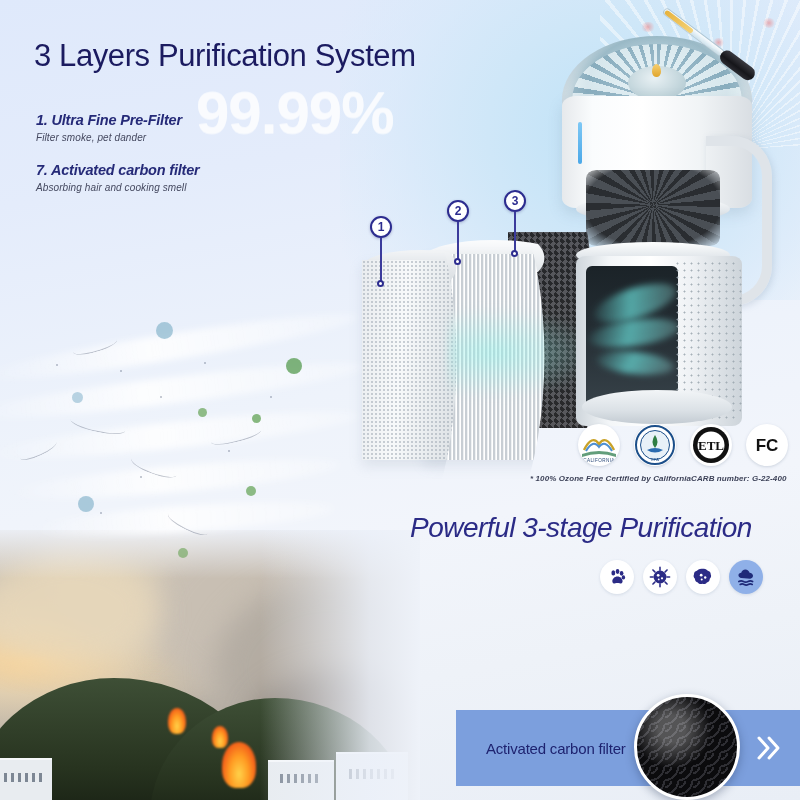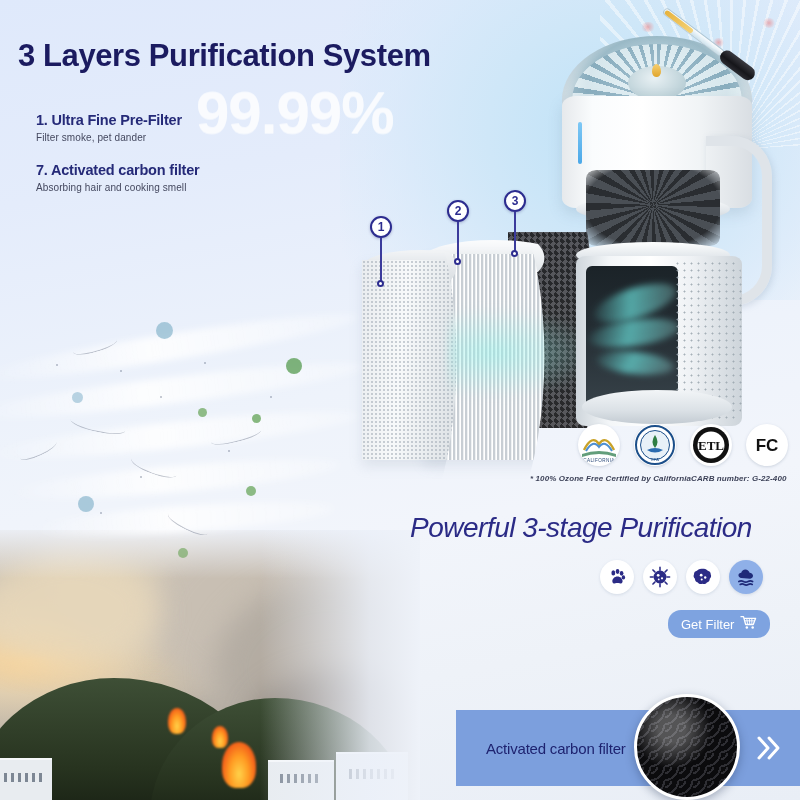--- a/index.html
+++ b/index.html
@@ -39,26 +39,26 @@
   .watermark {
     position: absolute; left: 196px; top: 78px;
     font-size: 60px; font-weight: 700; letter-spacing: -1px;
     color: rgba(255,255,255,0.62);
     text-shadow: 0 1px 0 rgba(255,255,255,0.5);
     user-select: none; pointer-events: none;
   }
 
   
   .headline {
-    position: absolute; left: 18px; top: 38px;
-    font-size: 31px; font-weight: 700; color: #1b1b60;
+    position: absolute; left: 34px; top: 38px;
+    font-size: 31px; font-weight: 400; color: #1b1b60;
     letter-spacing: -0.4px; white-space: nowrap;
   }
   .feature-list { position: absolute; left: 36px; top: 112px; width: 330px; }
-  .feature { margin-bottom: 19px; }
+  .feature { margin-bottom: 19px; font-style: italic; }
   .feature-title {
     font-size: 14.5px; font-weight: 700; color: #252a78;
     letter-spacing: -0.2px; margin-bottom: 4px;
   }
   .feature-desc {
     font-size: 10px; color: #44485f; letter-spacing: .1px;
   }
 
   
   .airflow { position: absolute; left: -40px; top: 300px; width: 480px; height: 260px; }
@@ -569,36 +569,20 @@
       <svg width="23" height="23" viewBox="0 0 24 24" aria-hidden="true">
         <path d="M6.5 12.4c-1.6 0-2.9-1.2-2.9-2.7s1.3-2.7 2.9-2.7c.4-1.9 2.2-3.3 4.3-3.3 2.1 0 3.9 1.4 4.4 3.3 2 0 3.6 1.5 3.6 3.3 0 1.6-1.3 2.9-2.9 3z" fill="#1e2a78"></path>
         <g stroke="#1e2a78" stroke-width="1.7" stroke-linecap="round" fill="none">
           <path d="M4 16.2c1.6-.9 3.2-.9 4.8 0 1.6.9 3.2.9 4.8 0 1.6-.9 3.2-.9 4.8 0"></path>
           <path d="M5.4 19.3c1.4-.8 2.8-.8 4.2 0 1.4.8 2.8.8 4.2 0 1.4-.8 2.8-.8 4.2 0"></path>
         </g>
       </svg>
     </div>
   </div>
 
-  <button class="get-filter">
-    <span>Get Filter</span>
-    <span>
-      <svg width="17" height="15" viewBox="0 0 20 18" aria-hidden="true">
-        <path d="M1 2h3l2.6 9.4h9.1L18.5 4H5.6" fill="none" stroke="#ffffff" stroke-width="1.6" stroke-linecap="round" stroke-linejoin="round"></path>
-        <g stroke="#ffffff" stroke-width="1.1">
-          <line x1="8" y1="4.6" x2="8.8" y2="10.8"></line>
-            <line x1="11" y1="4.6" x2="11.5" y2="10.8"></line>
-          <line x1="14" y1="4.6" x2="14" y2="10.8"></line>
-          <line x1="5.6" y1="7" x2="17.4" y2="7"></line>
-        </g>
-        <circle cx="8" cy="15" r="1.5" fill="#ffffff"></circle>
-        <circle cx="15" cy="15" r="1.5" fill="#ffffff"></circle>
-      </svg>
-    </span>
-  </button>
 
   <div class="banner">
     <span class="banner-label">Activated carbon filter</span>
     <div class="carbon-circle"></div>
     <span class="chev">
       <svg width="34" height="34" viewBox="0 0 34 34" aria-hidden="true">
         <path d="M9 7 L18 17 L9 27" fill="none" stroke="#ffffff" stroke-width="3" stroke-linecap="round" stroke-linejoin="round"></path>
         <path d="M19 7 L28 17 L19 27" fill="none" stroke="#ffffff" stroke-width="3" stroke-linecap="round" stroke-linejoin="round"></path>
       </svg>
     </span>

